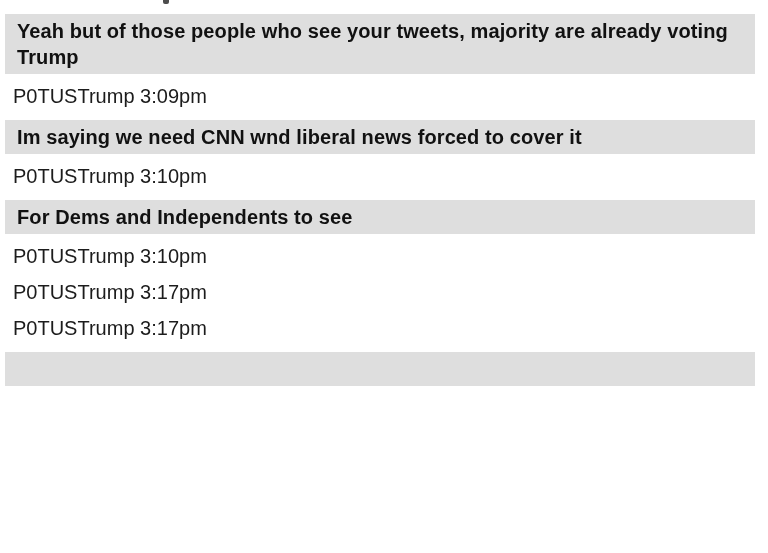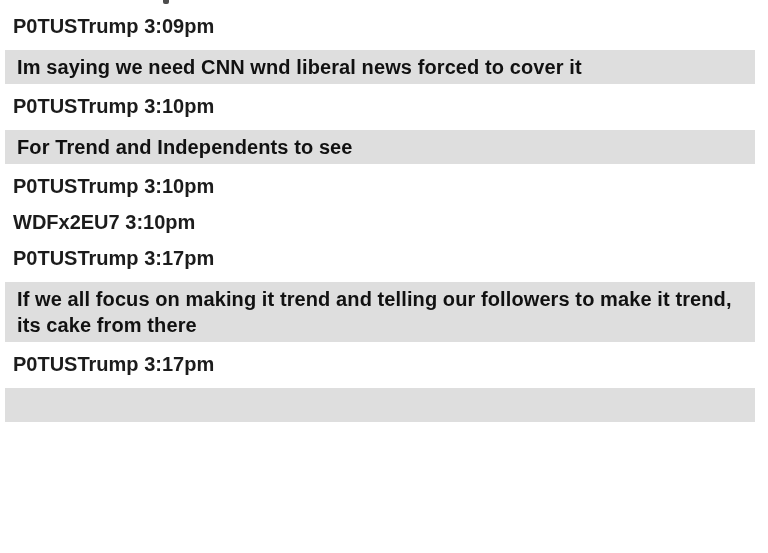--- a/index.html
+++ b/index.html
@@ -36,72 +36,69 @@
     line-height: 26px;
     font-weight: 700;
     padding: 4px 14px 4px 12px;
     margin: 0 0 10px 0;
     letter-spacing: 0.1px;
   }
   .message-meta {
     color: #1c1c1c;
     font-size: 20px;
     line-height: 24px;
-    font-weight: 700;
+    font-weight: 400;
     padding-left: 8px;
     margin: 0 0 12px 0;
     white-space: nowrap;
   }
   .message-bubble.partial {
     height: 26px;
     margin: 0;
   }
 </style>
 </head>
 <body>
 
 <div class="top-fragment"></div>
 
 <div class="chat-log">
 
   <div id="messages-container">
     <div>
+      <div class="message-bubble">Yeah but of those people who see your tweets, majority are already voting Trump</div>
       <div class="message-meta">
         <span>P0TUSTrump</span> <span>3:09pm</span>
       </div>
     </div>
 
     <div>
       <div class="message-bubble">Im saying we need CNN wnd liberal news forced to cover it</div>
       <div class="message-meta">
         <span>P0TUSTrump</span> <span>3:10pm</span>
       </div>
     </div>
 
     <div>
-      <div class="message-bubble">For Trend and Independents to see</div>
+      <div class="message-bubble">For Dems and Independents to see</div>
       <div class="message-meta">
         <span>P0TUSTrump</span> <span>3:10pm</span>
       </div>
     </div>
 
     <div>
-      <div class="message-meta">
-        <span>WDFx2EU7</span> <span>3:10pm</span>
-      </div>
     </div>
 
     <div>
       <div class="message-meta">
         <span>P0TUSTrump</span> <span>3:17pm</span>
       </div>
     </div>
 
     <div>
-      <div class="message-bubble">If we all focus on making it trend and telling our followers to make it trend, its cake from there</div>
       <div class="message-meta">
         <span>P0TUSTrump</span> <span>3:17pm</span>
       </div>
     </div>
   </div>
 
   <div class="message-bubble partial"></div>
 </div>
 
 </body></html>

